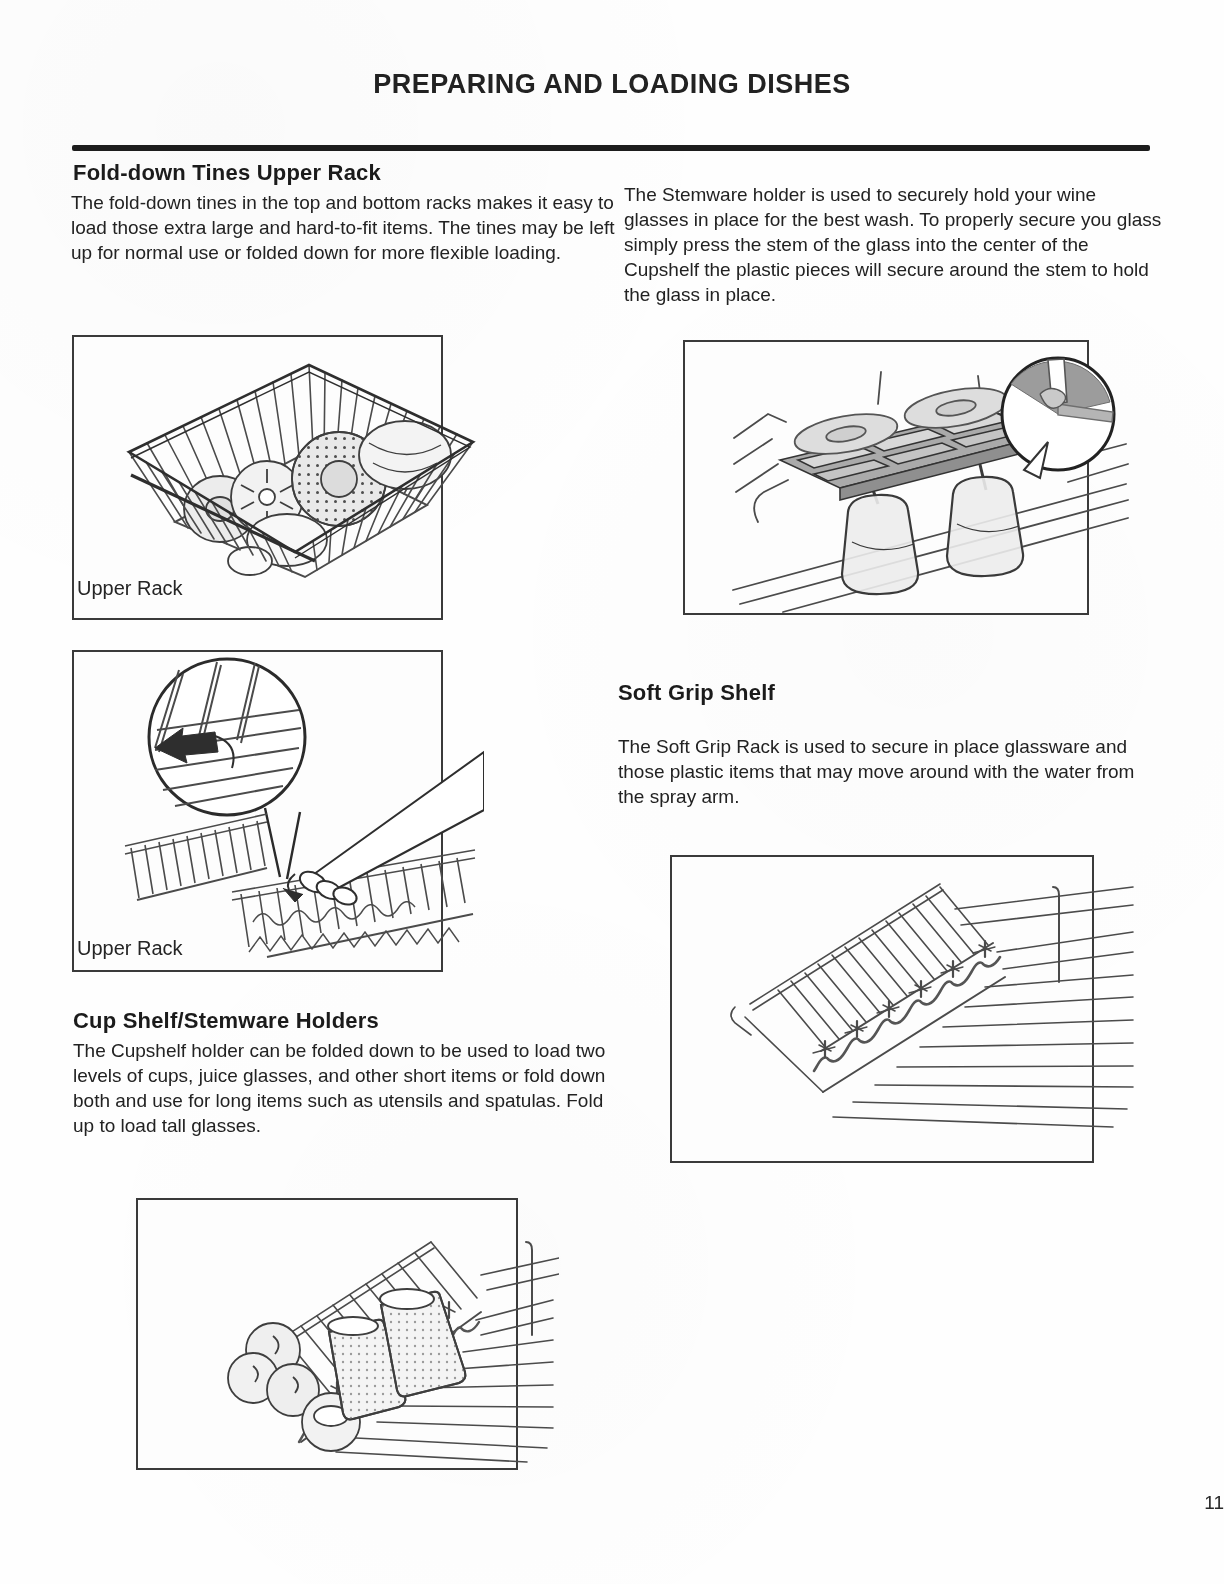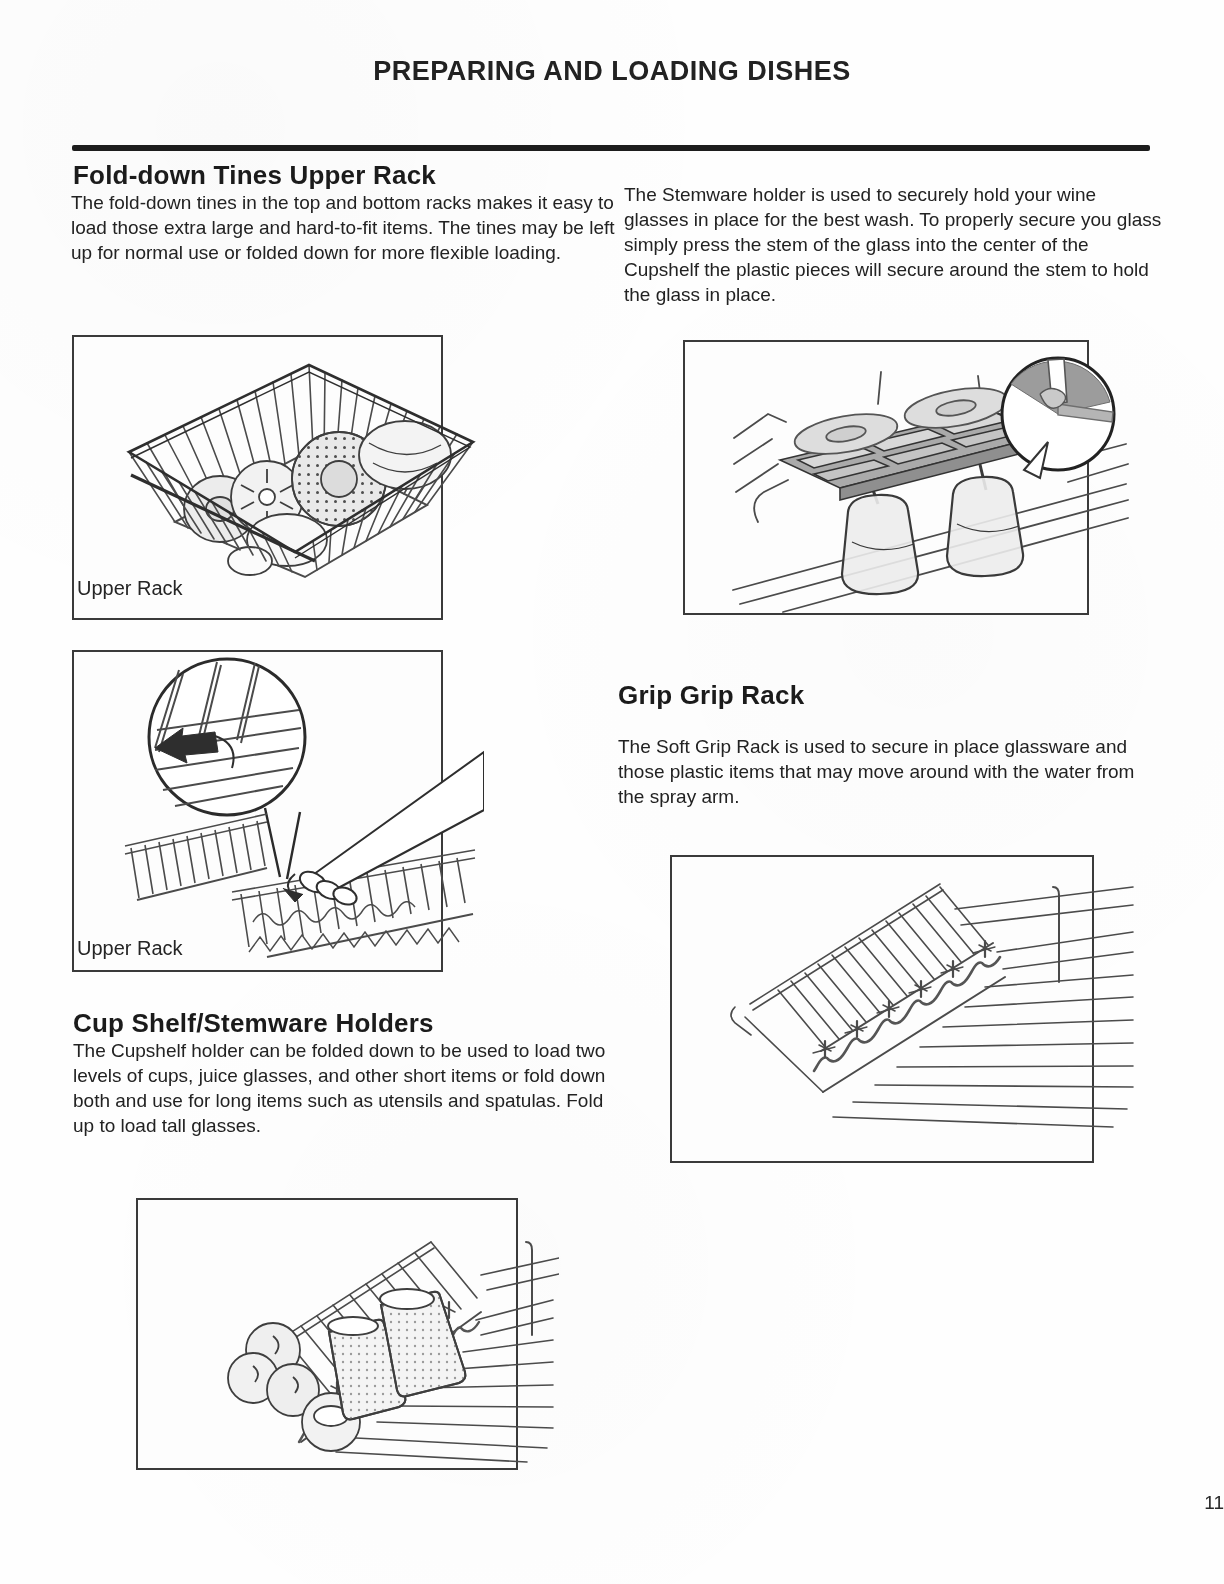--- a/index.html
+++ b/index.html
@@ -8,28 +8,28 @@
     background:#fefefe;
     background-image:
       radial-gradient(circle at 18% 8%, rgba(0,0,0,0.015), transparent 30%),
       radial-gradient(circle at 75% 40%, rgba(0,0,0,0.012), transparent 35%),
       radial-gradient(circle at 40% 80%, rgba(0,0,0,0.012), transparent 30%);
     font-family:"Liberation Sans", sans-serif;
     color:#1c1c1c;
     -webkit-font-smoothing:antialiased;
   }
   .doc-title{
-    position:absolute;left:0;top:56px;width:100%;
+    position:absolute;left:0;top:69px;width:100%;
     text-align:center;font-size:27px;font-weight:bold;letter-spacing:.5px;color:#222;
   }
   .rule{
     position:absolute;left:72px;top:145px;width:1078px;height:6px;background:#1d1d1d;border-radius:2px;
   }
   .sec-heading{
-    position:absolute;font-size:26px;font-weight:bold;color:#1b1b1b;letter-spacing:.2px;
+    position:absolute;font-size:22px;font-weight:bold;color:#1b1b1b;letter-spacing:.2px;
   }
   .body-text{
     position:absolute;font-size:19px;line-height:25px;color:#222;text-align:left;
   }
   .figure{
     position:absolute;border:2px solid #3a3a3a;background:#fdfdfd;box-sizing:border-box;padding-left:43px;
   }
   .fig-label{
     position:absolute;left:3px;font-size:20px;color:#252525;
   }
@@ -225,21 +225,21 @@
         <circle cx="330" cy="72" r="56" fill="#ffffff" stroke="#222222" stroke-width="3"></circle>
         <path d="M283,42 A56,56 0 0 1 382,60 L330,72 Z" fill="#9c9c9c" stroke="#6e6e6e"></path>
         <path d="M320,18 L336,17 L339,60 L324,62 Z" fill="#ffffff" stroke="#555555" stroke-width="1.6"></path>
         <path d="M330,62 L385,70 L384,80 L330,73 Z" fill="#b5b5b5" stroke="#6e6e6e" stroke-width="1.4"></path>
         <path d="M312,52 q10,-10 22,-2 q8,6 -2,14 q-12,8 -20,-12" fill="#c9c9c9" stroke="#555555" stroke-width="1.5"></path>
         <path d="M296,128 L320,100 L312,136 Z" fill="#ffffff" stroke="#333333" stroke-width="2"></path>
       </g>
     </svg>
   </div>
 
-  <div class="sec-heading" style="left:618px;top:680px;">Grip Grip Rack</div>
+  <div class="sec-heading" style="left:618px;top:680px;">Soft Grip Shelf</div>
   <div class="body-text" style="left:618px;top:710px;width:538px;margin-top:24px;">The Soft Grip Rack is used to secure in place glassware and those plastic items that may move around with the water from the spray arm.</div>
 
   <div class="figure" style="left:670px;top:855px;width:424px;height:308px;">
     <svg width="420" height="304" viewBox="0 0 420 304">
       <g stroke="#4b4b4b" stroke-width="1.6" fill="none" stroke-linecap="round">
 
         <path d="M225,27 L35,147 M228,33 L38,153"></path>
 
         <path d="M225,30 L273,88 M211,39 L259,97 M198,47 L246,105 M184,56 L232,114 M171,64 L219,122 M157,73 L205,131 M144,81 L192,139 M130,90 L178,148 M117,98 L165,156 M103,107 L151,165 M90,116 L138,174 M76,124 L124,182 M63,133 L111,191"></path>
 

